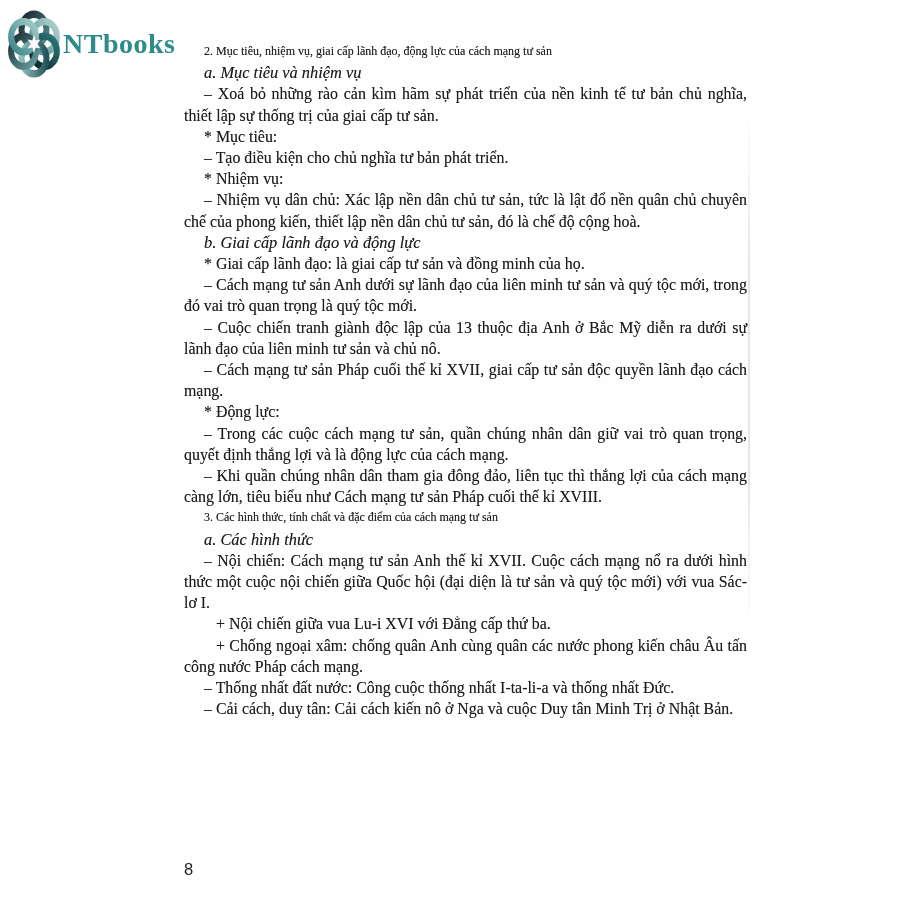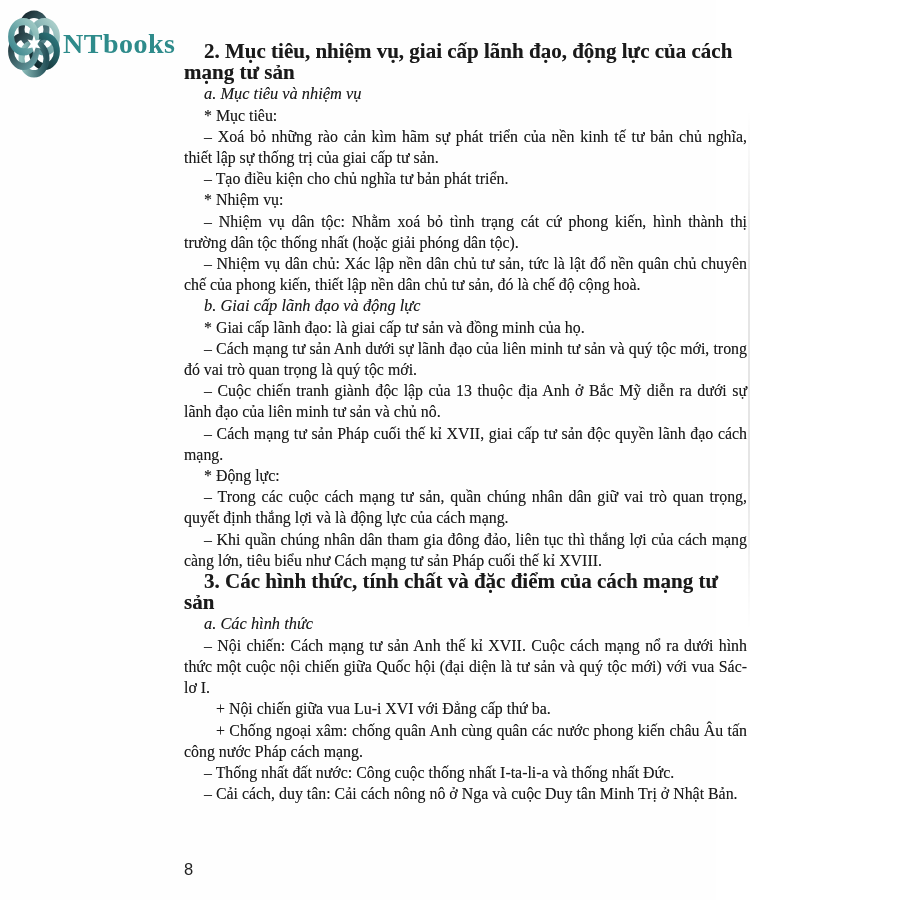--- a/index.html
+++ b/index.html
@@ -33,22 +33,22 @@
     position:absolute;
     left:184px;top:41px;width:563px;
     font-size:15.9px;
     line-height:21.2px;
     color:#1a1a1a;
     text-align:justify;
     text-shadow:0 0 0.5px rgba(26,26,26,0.45);
   }
   .content p{margin:0;text-indent:20px;}
   .content p.heading{
-    font-weight:bold;
-    font-size:21px;
+    font-weight:normal;
+    font-size:12px;
     text-align:left;
   }
   .content p.subheading{
     font-weight:normal;
     font-style:italic;
     font-size:16.4px;
     text-align:left;
   }
   .content p.para-plus{text-indent:32px;}
   
@@ -108,40 +108,39 @@
       <circle cx="29.2" cy="74" r="25" fill="none" stroke="url(#gE)" stroke-width="12"></circle>
       <circle cx="29.2" cy="50" r="25" fill="none" stroke="url(#gF)" stroke-width="12"></circle>
       <polygon points="50,47 46.75,56.37 37,54.5 43.5,62 37,69.5 46.75,67.63 50,77 53.25,67.63 63,69.5 56.5,62 63,54.5 53.25,56.37" fill="#ffffff"></polygon>
     </svg>
     <span class="brand" style="color: rgb(46, 139, 139);">NTbooks</span>
   </div>
 
   <div class="content">
       <p class="heading">2. Mục tiêu, nhiệm vụ, giai cấp lãnh đạo, động lực của cách mạng tư sản</p>
       <p class="subheading">a. Mục tiêu và nhiệm vụ</p>
+      <p class="para">– Xoá bỏ những rào cản kìm hãm sự phát triển của nền kinh tế tư bản chủ nghĩa, thiết lập sự thống trị của giai cấp tư sản.</p>
       <p class="para">* Mục tiêu:</p>
-      <p class="para">– Xoá bỏ những rào cản kìm hãm sự phát triển của nền kinh tế tư bản chủ nghĩa, thiết lập sự thống trị của giai cấp tư sản.</p>
       <p class="para">– Tạo điều kiện cho chủ nghĩa tư bản phát triển.</p>
       <p class="para">* Nhiệm vụ:</p>
-      <p class="para">– Nhiệm vụ dân tộc: Nhằm xoá bỏ tình trạng cát cứ phong kiến, hình thành thị trường dân tộc thống nhất (hoặc giải phóng dân tộc).</p>
       <p class="para">– Nhiệm vụ dân chủ: Xác lập nền dân chủ tư sản, tức là lật đổ nền quân chủ chuyên chế của phong kiến, thiết lập nền dân chủ tư sản, đó là chế độ cộng hoà.</p>
       <p class="subheading">b. Giai cấp lãnh đạo và động lực</p>
       <p class="para">* Giai cấp lãnh đạo: là giai cấp tư sản và đồng minh của họ.</p>
       <p class="para">– Cách mạng tư sản Anh dưới sự lãnh đạo của liên minh tư sản và quý tộc mới, trong đó vai trò quan trọng là quý tộc mới.</p>
       <p class="para">– Cuộc chiến tranh giành độc lập của 13 thuộc địa Anh ở Bắc Mỹ diễn ra dưới sự lãnh đạo của liên minh tư sản và chủ nô.</p>
       <p class="para">– Cách mạng tư sản Pháp cuối thế kỉ XVII, giai cấp tư sản độc quyền lãnh đạo cách mạng.</p>
       <p class="para">* Động lực:</p>
       <p class="para">– Trong các cuộc cách mạng tư sản, quần chúng nhân dân giữ vai trò quan trọng, quyết định thắng lợi và là động lực của cách mạng.</p>
       <p class="para">– Khi quần chúng nhân dân tham gia đông đảo, liên tục thì thắng lợi của cách mạng càng lớn, tiêu biểu như Cách mạng tư sản Pháp cuối thế kỉ XVIII.</p>
       <p class="heading">3. Các hình thức, tính chất và đặc điểm của cách mạng tư sản</p>
       <p class="subheading">a. Các hình thức</p>
       <p class="para">– Nội chiến: Cách mạng tư sản Anh thế kỉ XVII. Cuộc cách mạng nổ ra dưới hình thức một cuộc nội chiến giữa Quốc hội (đại diện là tư sản và quý tộc mới) với vua Sác-lơ I.</p>
       <p class="para-plus">+ Nội chiến giữa vua Lu-i XVI với Đẳng cấp thứ ba.</p>
       <p class="para-plus">+ Chống ngoại xâm: chống quân Anh cùng quân các nước phong kiến châu Âu tấn công nước Pháp cách mạng.</p>
       <p class="para">– Thống nhất đất nước: Công cuộc thống nhất I-ta-li-a và thống nhất Đức.</p>
-      <p class="para">– Cải cách, duy tân: Cải cách nông nô ở Nga và cuộc Duy tân Minh Trị ở Nhật Bản.</p>
+      <p class="para">– Cải cách, duy tân: Cải cách kiến nô ở Nga và cuộc Duy tân Minh Trị ở Nhật Bản.</p>
     </div>
 
   <div class="scan-edge"></div>
 
   <div class="page-number">8</div>
 
 </div>
 
 </body></html>

